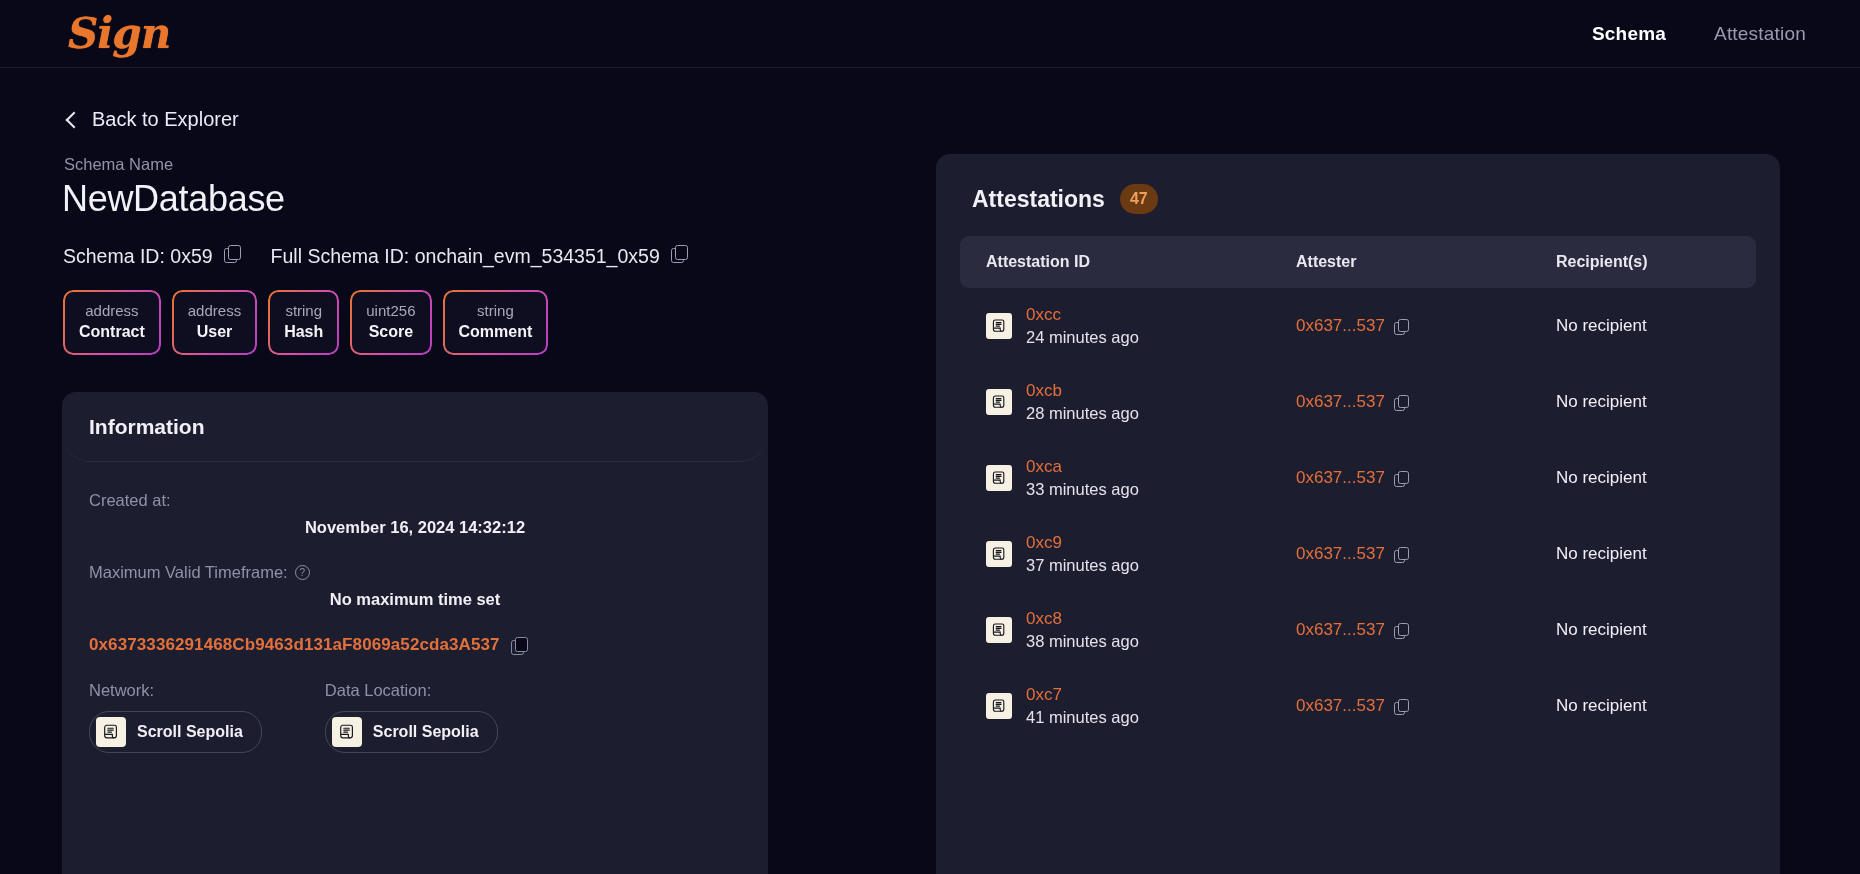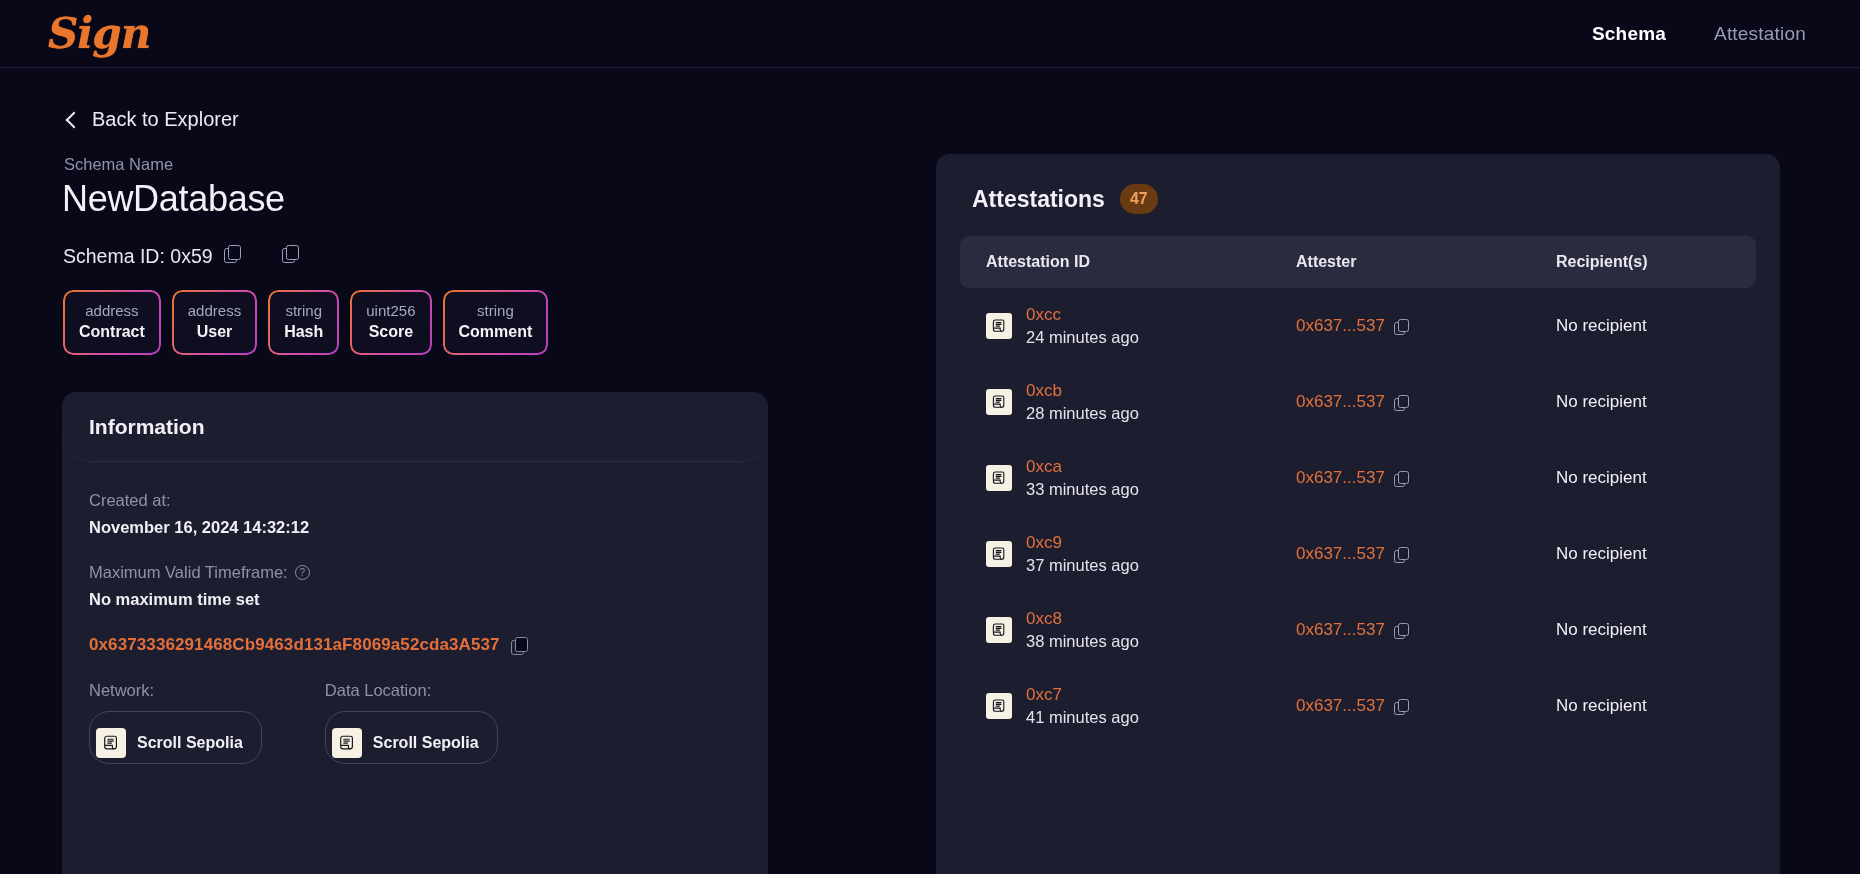--- a/index.html
+++ b/index.html
@@ -10,21 +10,21 @@
     overflow: hidden;
   }
   .page { position: relative; width: 1860px; height: 874px; background: #080818; }
 
   
   .navbar {
     height: 68px; width: 100%;
     display: flex; align-items: center;
     border-bottom: 1px solid #1d1d33;
     background: #080818;
-    padding: 0 54px 0 48px;
+    padding: 0 54px 0 68px;
   }
   .logo {
     font-family: "DejaVu Serif", serif;
     font-style: italic;
     font-weight: 700;
     font-size: 42px;
     color: #e8762c;
     letter-spacing: -1px;
     line-height: 1;
     text-shadow: 0 0 1px #e8762c;
@@ -110,38 +110,38 @@
     height: 70px; display: flex; align-items: center;
     padding: 0 27px; border-bottom: 1px solid #2b2b42; border-radius: 28px;
   }
   .info-head-title { font-size: 21px; font-weight: 700; color: #f1f0f6; }
   .info-body { padding: 29px 27px 0; }
   .info-key {
     font-size: 16.5px; color: #9090a8; margin-bottom: 8px;
     display: flex; align-items: center; gap: 7px;
   }
   .info-val { font-size: 16.5px; font-weight: 700; color: #f0eff6; }
-  .info-block { margin-bottom: 26px; }
+  .info-block { margin-bottom: 26px; text-align: center; }
   .help-ico {
     width: 15px; height: 15px; border: 1.4px solid #8d8da6; border-radius: 50%;
     font-size: 10px; color: #8d8da6; display: inline-flex;
     align-items: center; justify-content: center; line-height: 1; cursor: pointer;
   }
   .addr-orange {
     font-size: 17px; font-weight: 700; color: #e3703a;
     font-family: "Liberation Sans", sans-serif; letter-spacing: .1px;
   }
   .addr-line { display: flex; align-items: center; }
   .net-row { display: flex; gap: 63px; }
   .net-col { }
   .net-key { font-size: 16.5px; color: #9090a8; margin-bottom: 11px; }
   .chain-badge {
     display: inline-flex; align-items: center; gap: 11px;
     border: 1px solid #3d4a52; border-radius: 20px;
-    padding: 16px 18px 5px 6px;
+    padding: 5px 18px 5px 6px;
   }
   .chain-name { font-size: 16px; font-weight: 700; color: #f1f0f6; }
 
   
   .scroll-sq {
     width: 26px; height: 26px; border-radius: 3px;
     background: #f7f1e4; display: flex; align-items: center; justify-content: center;
     flex: 0 0 auto;
   }
   .scroll-sq.lg { width: 30px; height: 30px; border-radius: 4px; }
@@ -200,20 +200,21 @@
     <span class="back-text">Back to Explorer</span>
   </div>
 
   <div class="schema-label">Schema Name</div>
   <div class="schema-name">NewDatabase</div>
 
   <div class="id-row">
     <span>Schema ID: 0x59</span>
     <span class="copy-ico"></span>
     <span class="id-gap"></span>
+    <span>Full Schema ID: onchain_evm_534351_0x59</span>
     <span class="copy-ico"></span>
   </div>
 
   <div class="pill-row">
     <div class="pill">
       <div class="pill-type">address</div>
       <div class="pill-name">Contract</div>
     </div>
     <div class="pill">
       <div class="pill-type">address</div>

